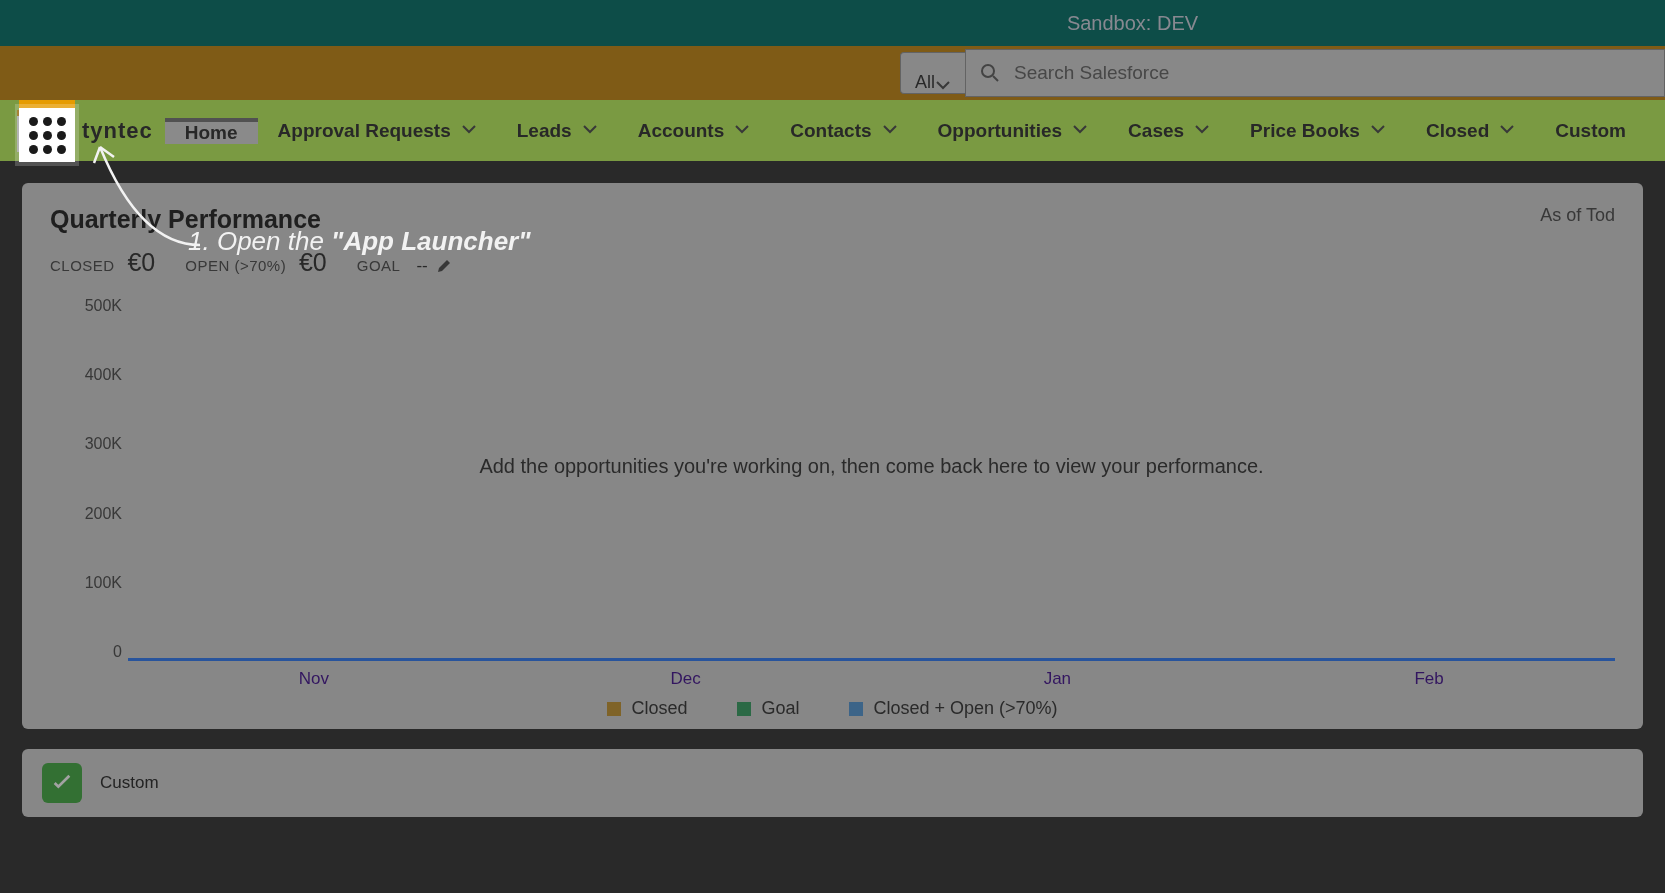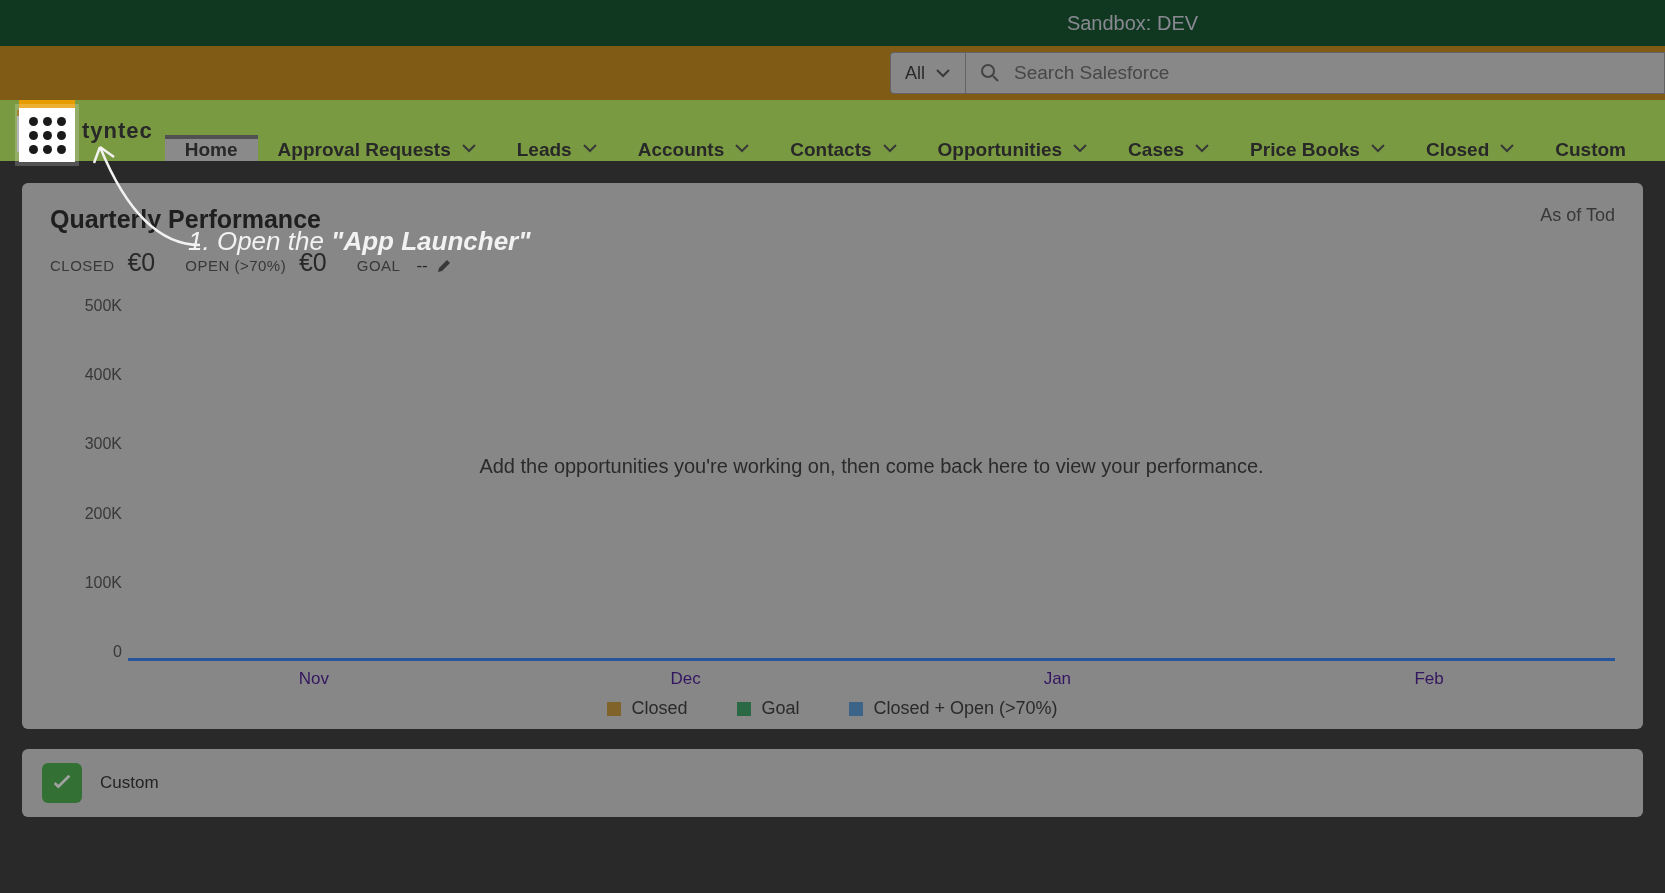--- a/index.html
+++ b/index.html
@@ -1,35 +1,35 @@
 <!DOCTYPE html>
 <html><head>
 <meta charset="utf-8">
 <style>
   * { margin:0; padding:0; box-sizing:border-box; font-family:"Salesforce Sans",Arial,sans-serif; }
   body { width:1665px; height:893px; overflow:hidden; background:#3d3d3d; position:relative; }
 
   
-  .sandbox-banner { width:100%; height:46px; background:#14532d; color:#d4d6e3; font-size:20px; display:flex; align-items:center; justify-content:center; padding-left:600px; }
+  .sandbox-banner { width:100%; height:46px; background:#0f766e; color:#d4d6e3; font-size:20px; display:flex; align-items:center; justify-content:center; padding-left:600px; }
 
   
   .header-bar { width:100%; height:54px; background:#c78d1e; display:flex; align-items:center; justify-content:flex-end; padding-right:0; }
   .search-wrap { display:flex; align-items:center; }
-  .search-scope { display:flex; align-items:center; gap:10px; background:#d5d5d5; border:1px solid #9a9a9a; height:42px; padding:0 14px; font-size:18px; color:#3b3b3b; border-right:none; border-radius:4px 0 0 4px; }
-  .search-box { display:flex; align-items:center; gap:14px; background:#d5d5d5; border:1px solid #9a9a9a; height:42px; width:700px; padding:0 14px; border-radius:0; }
+  .search-scope { display:flex; align-items:flex-end; background:#d5d5d5; border:1px solid #9a9a9a; height:42px; padding:0 14px; font-size:18px; color:#3b3b3b; border-right:none; border-radius:4px 0 0 4px; }
+  .search-box { display:flex; align-items:center; gap:14px; background:#d5d5d5; border:1px solid #9a9a9a; height:48px; width:700px; padding:0 14px; border-radius:0; }
   .search-box input { border:none; background:transparent; font-size:19px; color:#555; width:100%; outline:none; }
   .search-box input::placeholder { color:#6d6d6d; }
 
   
   .nav-bar { width:100%; height:61px; background:#bef264; display:flex; align-items:stretch;font-weight:bold; }
   .app-launcher-slot { width:76px; display:flex; align-items:center; justify-content:center; position:relative; }
   .app-launcher-btn { width:42px; height:42px; background:#fff; display:grid; grid-template-columns:repeat(3,8px); grid-template-rows:repeat(3,8px); gap:4px; align-content:center; justify-content:center; border-top:6px solid #e69b00; padding-top:0; }
   .app-launcher-btn span { width:8px; height:8px; background:#2a2a2a; border-radius:50%; }
   .brand { display:flex; align-items:center; font-size:22px; color:#3a3a3a; padding:0 12px 0 6px; letter-spacing:1px; }
-  .tabs { display:flex; align-items:flex-end; }
+  .tabs { display:flex; align-items:center; }
   .tab { display:flex; align-items:center; gap:10px; padding:0 20px; font-size:19px; color:#3a3a3a; cursor:pointer; white-space:nowrap; }
   .tab.active { border-top:4px solid #7d7d7d; background:#d9d9d9; padding-top:0; }
   .chev { display:inline-block; }
   .chev svg { width:16px; height:16px; }
 
   
   .content { padding:22px; }
   .card { background:#d3d3d3; border-radius:6px; width:100%; }
   .perf-card { padding:22px 28px 10px; margin-bottom:20px; }
   .card-title { font-size:25px; font-weight:600; color:#2c2c2c; }

